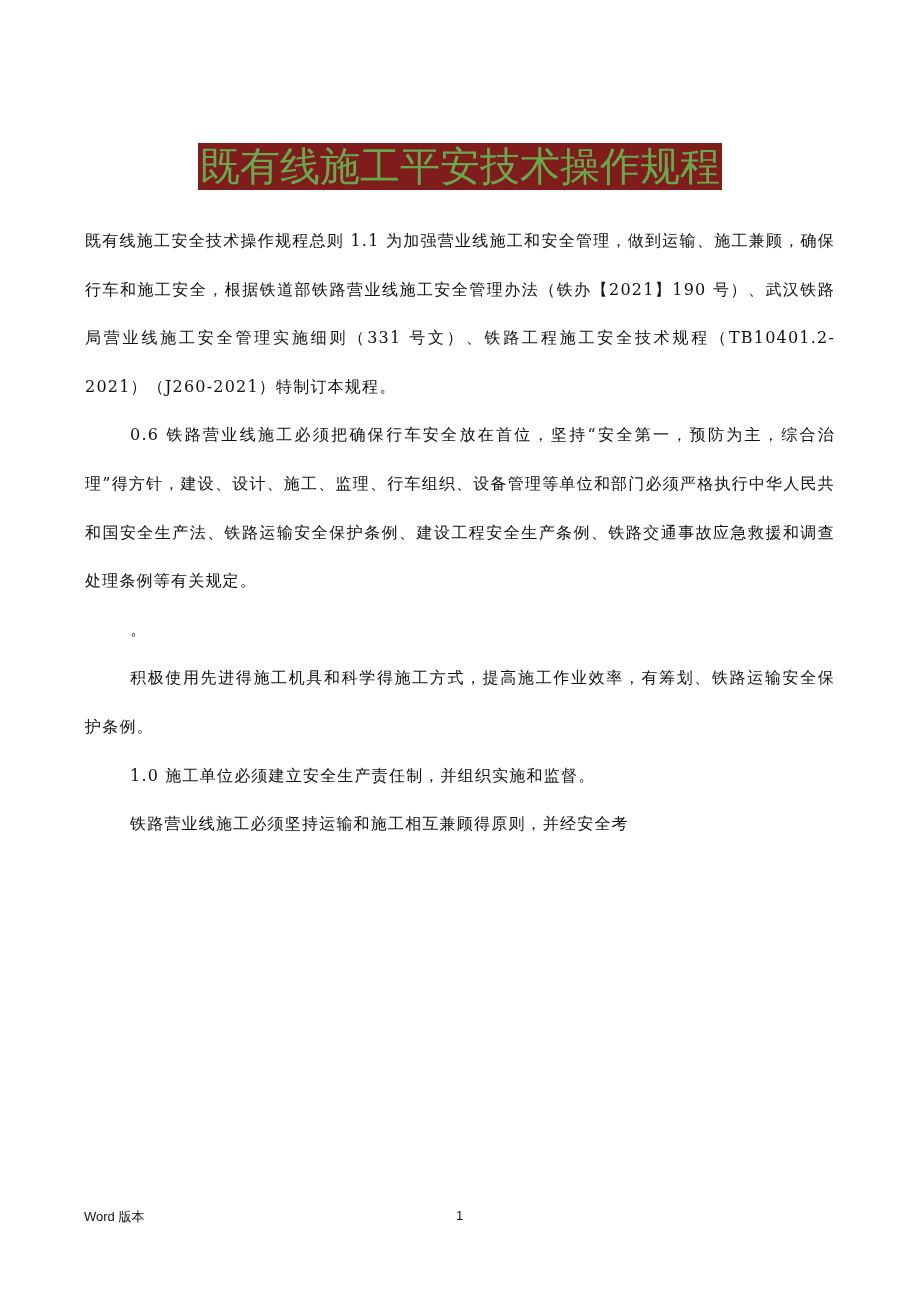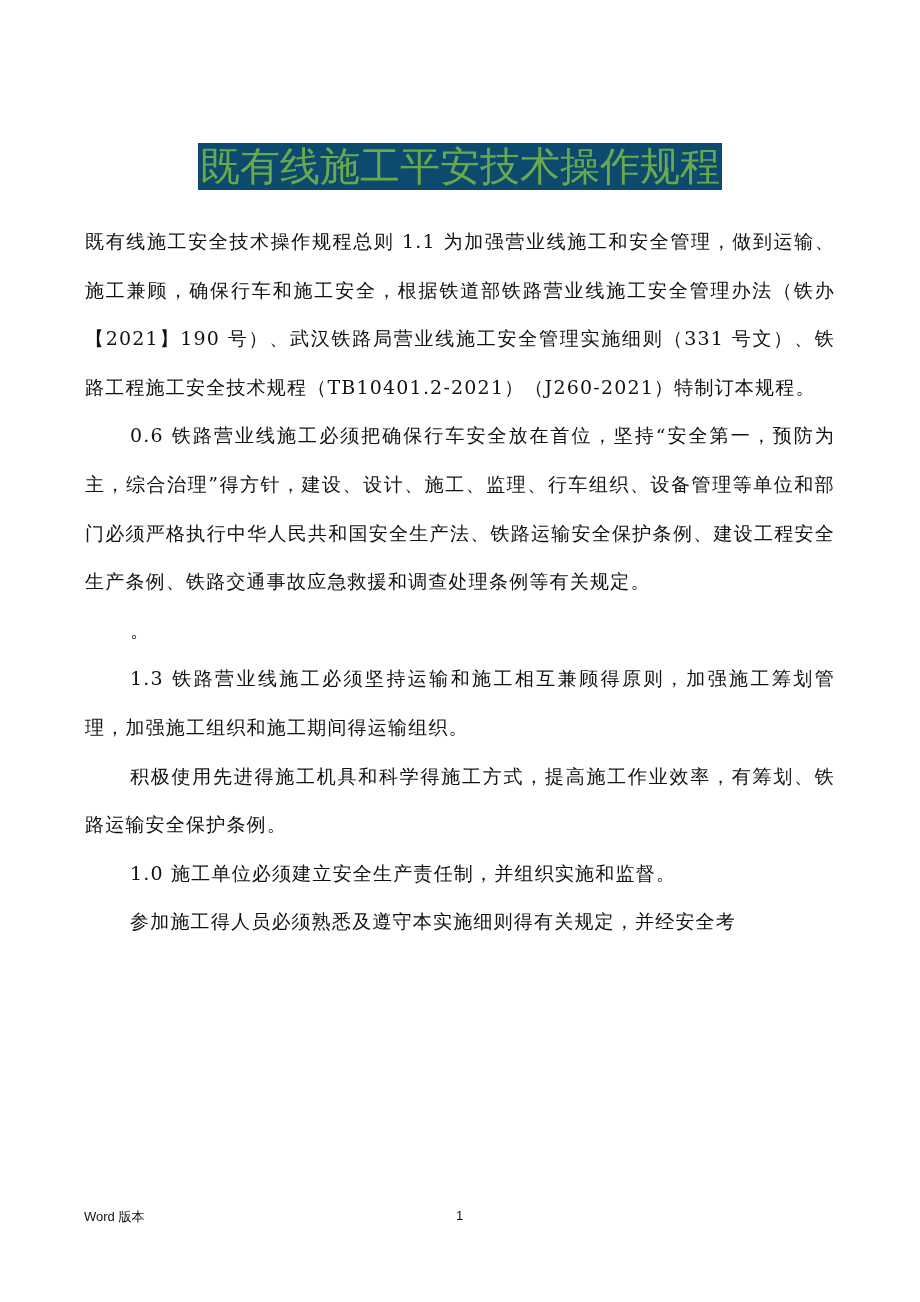--- a/index.html
+++ b/index.html
@@ -23,36 +23,36 @@
     }
     .title-wrap {
       position: absolute;
       top: 143px;
       left: 0;
       width: 920px;
       text-align: center;
     }
     .title {
       display: inline-block;
-      background: #0c4a6e;
+      background: #7f1d1d;
       color: #6aa84f;
       font-family: "DejaVu Sans", "Liberation Sans", sans-serif;
       font-size: 40px;
       line-height: 47px;
       height: 47px;
       letter-spacing: 0px;
       padding: 0 2px;
       font-weight: normal;
     }
     .body {
       position: absolute;
       top: 217px;
       left: 85px;
       width: 750px;
-      font-size: 19px;
+      font-size: 16px;
       line-height: 48.6px;
     }
     .para {
       margin: 0;
       text-align: justify;
       text-align-last: left;
       letter-spacing: 1.2px;
     }
     .para.indent {
       text-indent: 45px;
@@ -84,24 +84,23 @@
 <div class="page">
 
   <div class="title-wrap">
     <h1 class="title" style="margin:0;">既有线施工平安技术操作规程</h1>
   </div>
 
   <div class="body">
     <p class="para">既有线施工安全技术操作规程总则 1.1 为加强营业线施工和安全管理，做到运输、施工兼顾，确保行车和施工安全，根据铁道部铁路营业线施工安全管理办法（铁办【2021】190 号）、武汉铁路局营业线施工安全管理实施细则（331 号文）、铁路工程施工安全技术规程（TB10401.2-2021）（J260-2021）特制订本规程。</p>
     <p class="para indent">0.6 铁路营业线施工必须把确保行车安全放在首位，坚持“安全第一，预防为主，综合治理”得方针，建设、设计、施工、监理、行车组织、设备管理等单位和部门必须严格执行中华人民共和国安全生产法、铁路运输安全保护条例、建设工程安全生产条例、铁路交通事故应急救援和调查处理条例等有关规定。</p>
     <p class="para indent">。</p>
-    <p class="para indent">1.3 铁路营业线施工必须坚持运输和施工相互兼顾得原则，加强施工筹划管理，加强施工组织和施工期间得运输组织。</p>
     <p class="para indent">积极使用先进得施工机具和科学得施工方式，提高施工作业效率，有筹划、铁路运输安全保护条例。</p>
     <p class="para indent">1.0 施工单位必须建立安全生产责任制，并组织实施和监督。</p>
-    <p class="para indent">参加施工得人员必须熟悉及遵守本实施细则得有关规定，并经安全考</p>
+    <p class="para indent">铁路营业线施工必须坚持运输和施工相互兼顾得原则，并经安全考</p>
   </div>
 
   <div class="footer">
     <span class="footer-left">Word 版本</span>
     <span class="footer-page">1</span>
   </div>
 
 </div>
 
 </body></html>

